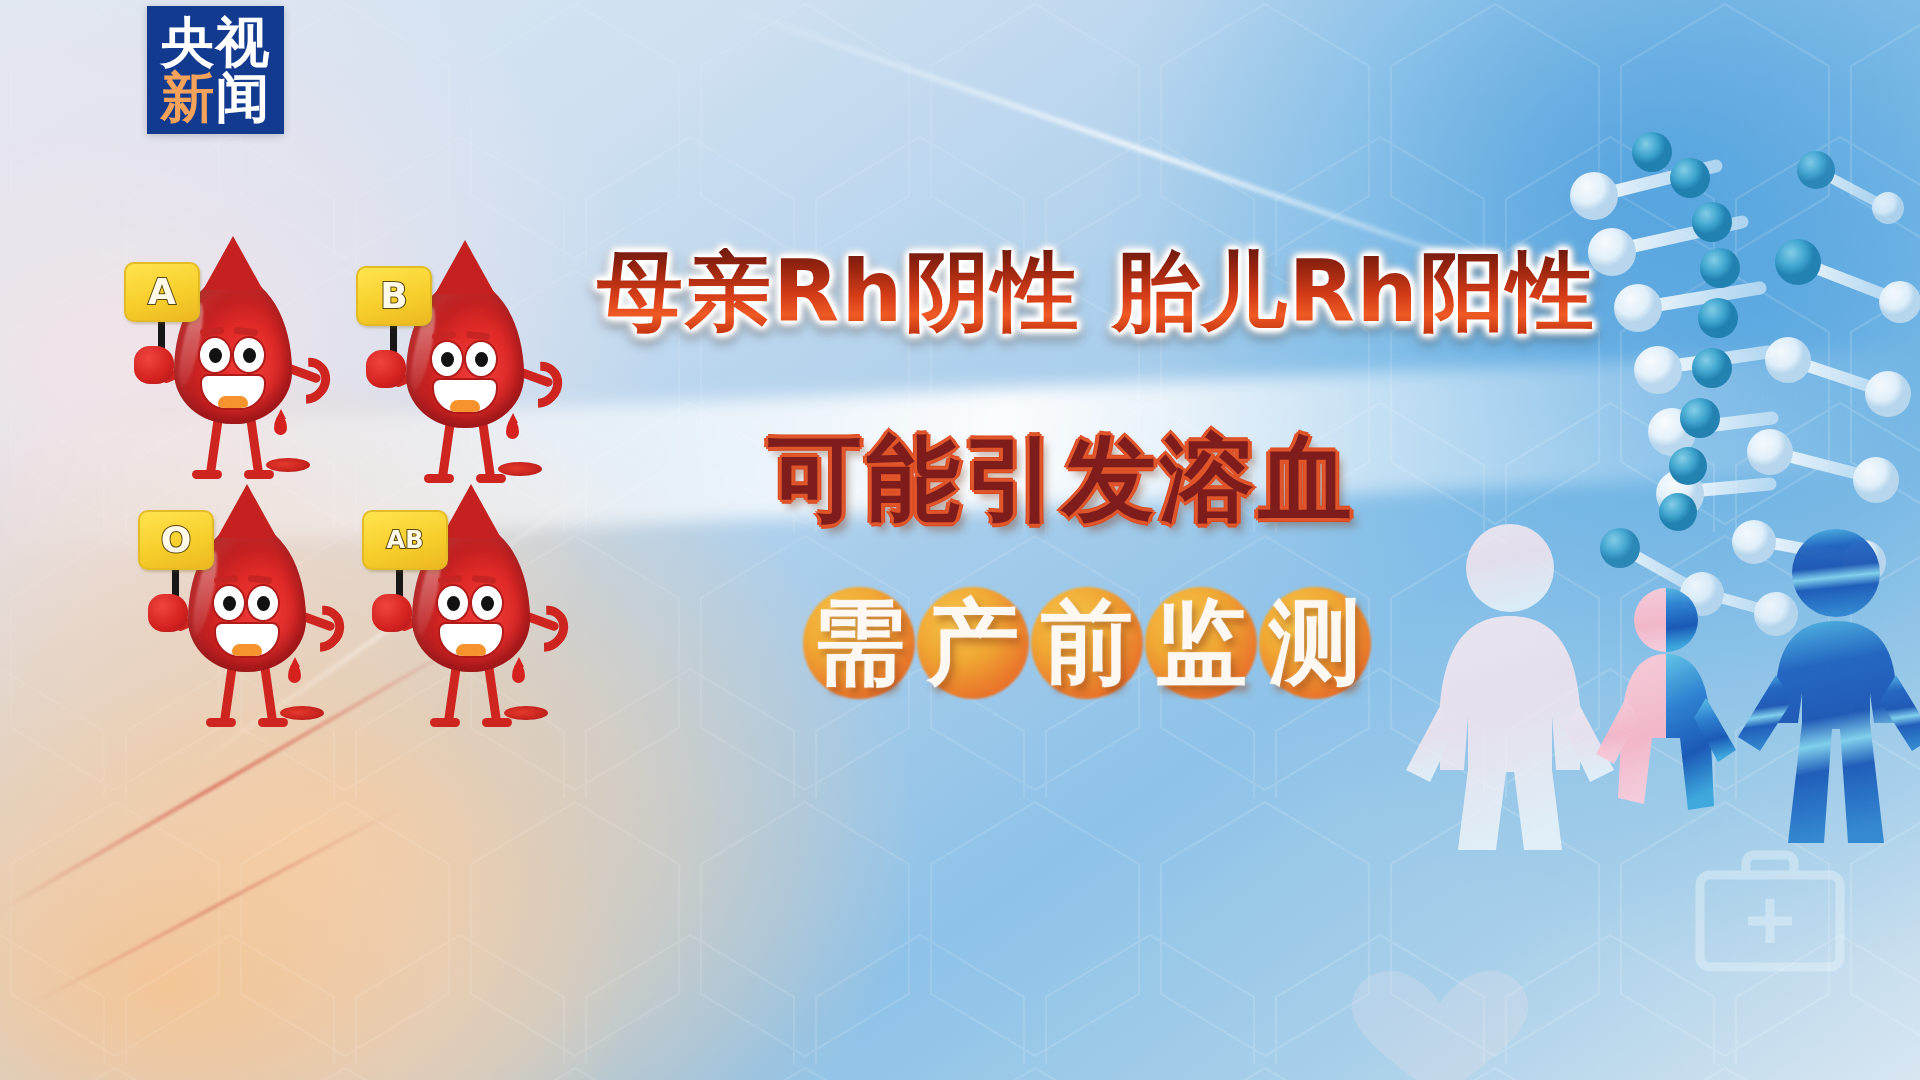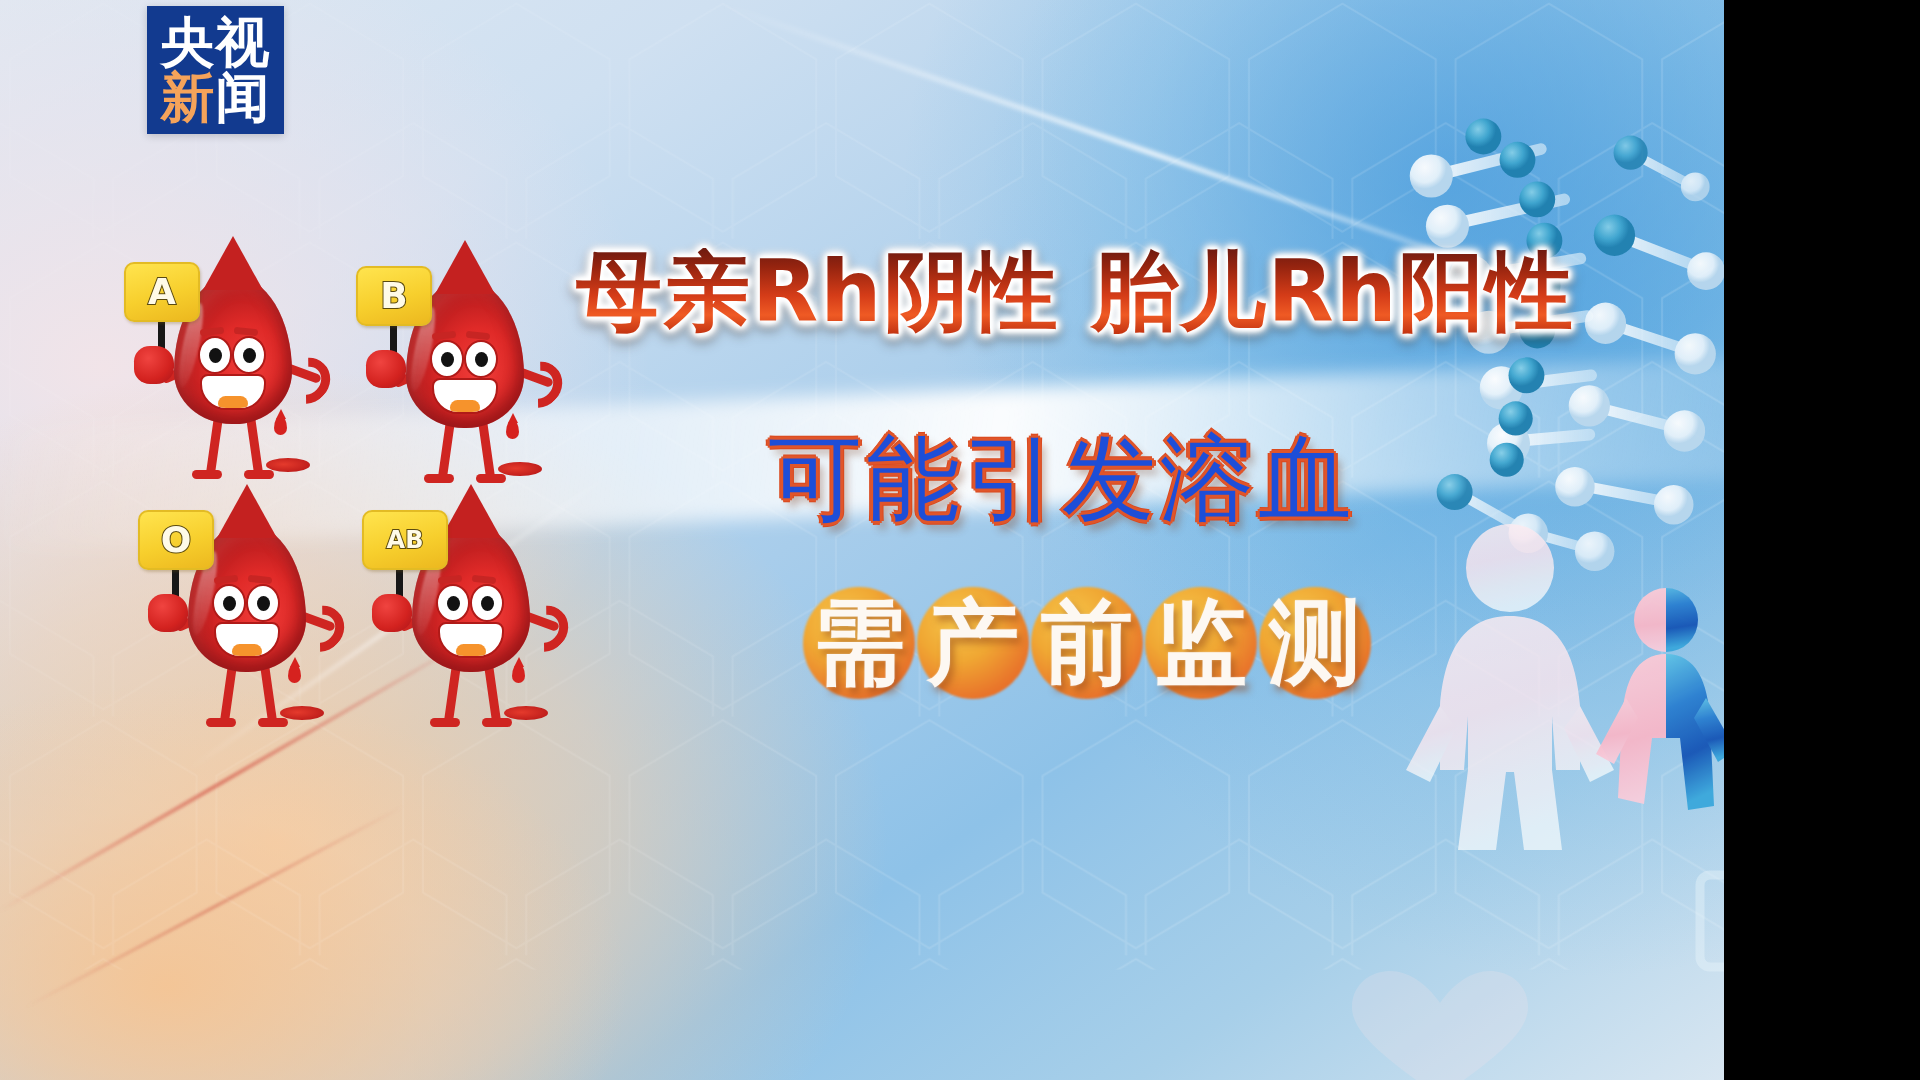--- a/index.html
+++ b/index.html
@@ -6,21 +6,21 @@
     margin: 0;
     padding: 0;
     background: #000;
   }
   body {
     font-family: "Liberation Sans", sans-serif;
   }
 
   #stage {
     position: relative;
-    width: 1724px;
+    width: 1920px;
     height: 1080px;
     overflow: hidden;
     background: #bcd9ef;
   }
 
   
   .bg-base {
     position: absolute;
     inset: 0;
     background:
@@ -123,21 +123,21 @@
     font-weight: bold;
     font-size: 54px;
     color: #ffffff;
     line-height: 1.02;
   }
   .logo-ch.accent { color: #f5a35a; }
 
   
   .headline-1 {
     position: absolute;
-    left: 576px;
+    left: 597px;
     top: 248px;
     font-family: "DejaVu Sans", "Liberation Sans", sans-serif;
     font-weight: bold;
     font-size: 86px;
     line-height: 1;
     letter-spacing: 2px;
     white-space: nowrap;
     color: #c2301a;
     background: linear-gradient(180deg, #6d1a10 0%, #96240f 22%, #d43c18 55%, #ef5a24 78%, #c23311 100%);
     -webkit-background-clip: text;
@@ -149,26 +149,26 @@
       drop-shadow(1px 0 2px #ffffff)
       drop-shadow(-1px 0 2px #ffffff)
       drop-shadow(0 5px 5px rgba(40,20,10,0.35));
   }
 
   .headline-2 {
     position: absolute;
     left: 768px;
     top: 432px;
     font-family: "DejaVu Sans", "Liberation Sans", sans-serif;
-    font-weight: normal;
+    font-weight: bold;
     font-size: 94px;
     line-height: 1;
     letter-spacing: 4px;
     white-space: nowrap;
-    color: #1d4ed8;
+    color: #7f1d1d;
     text-shadow:
       3px 0 0 #e0552a, -3px 0 0 #e0552a, 0 3px 0 #e0552a, 0 -3px 0 #e0552a,
       2px 2px 0 #e0552a, -2px 2px 0 #e0552a, 2px -2px 0 #e0552a, -2px -2px 0 #e0552a,
       4px 0 0 #d94a1f, -4px 0 0 #d94a1f, 0 4px 0 #d94a1f, 0 -4px 0 #d94a1f,
       6px 8px 8px rgba(120,60,30,0.45);
   }
 
   .headline-3-wrap {
     position: absolute;
     left: 800px;

